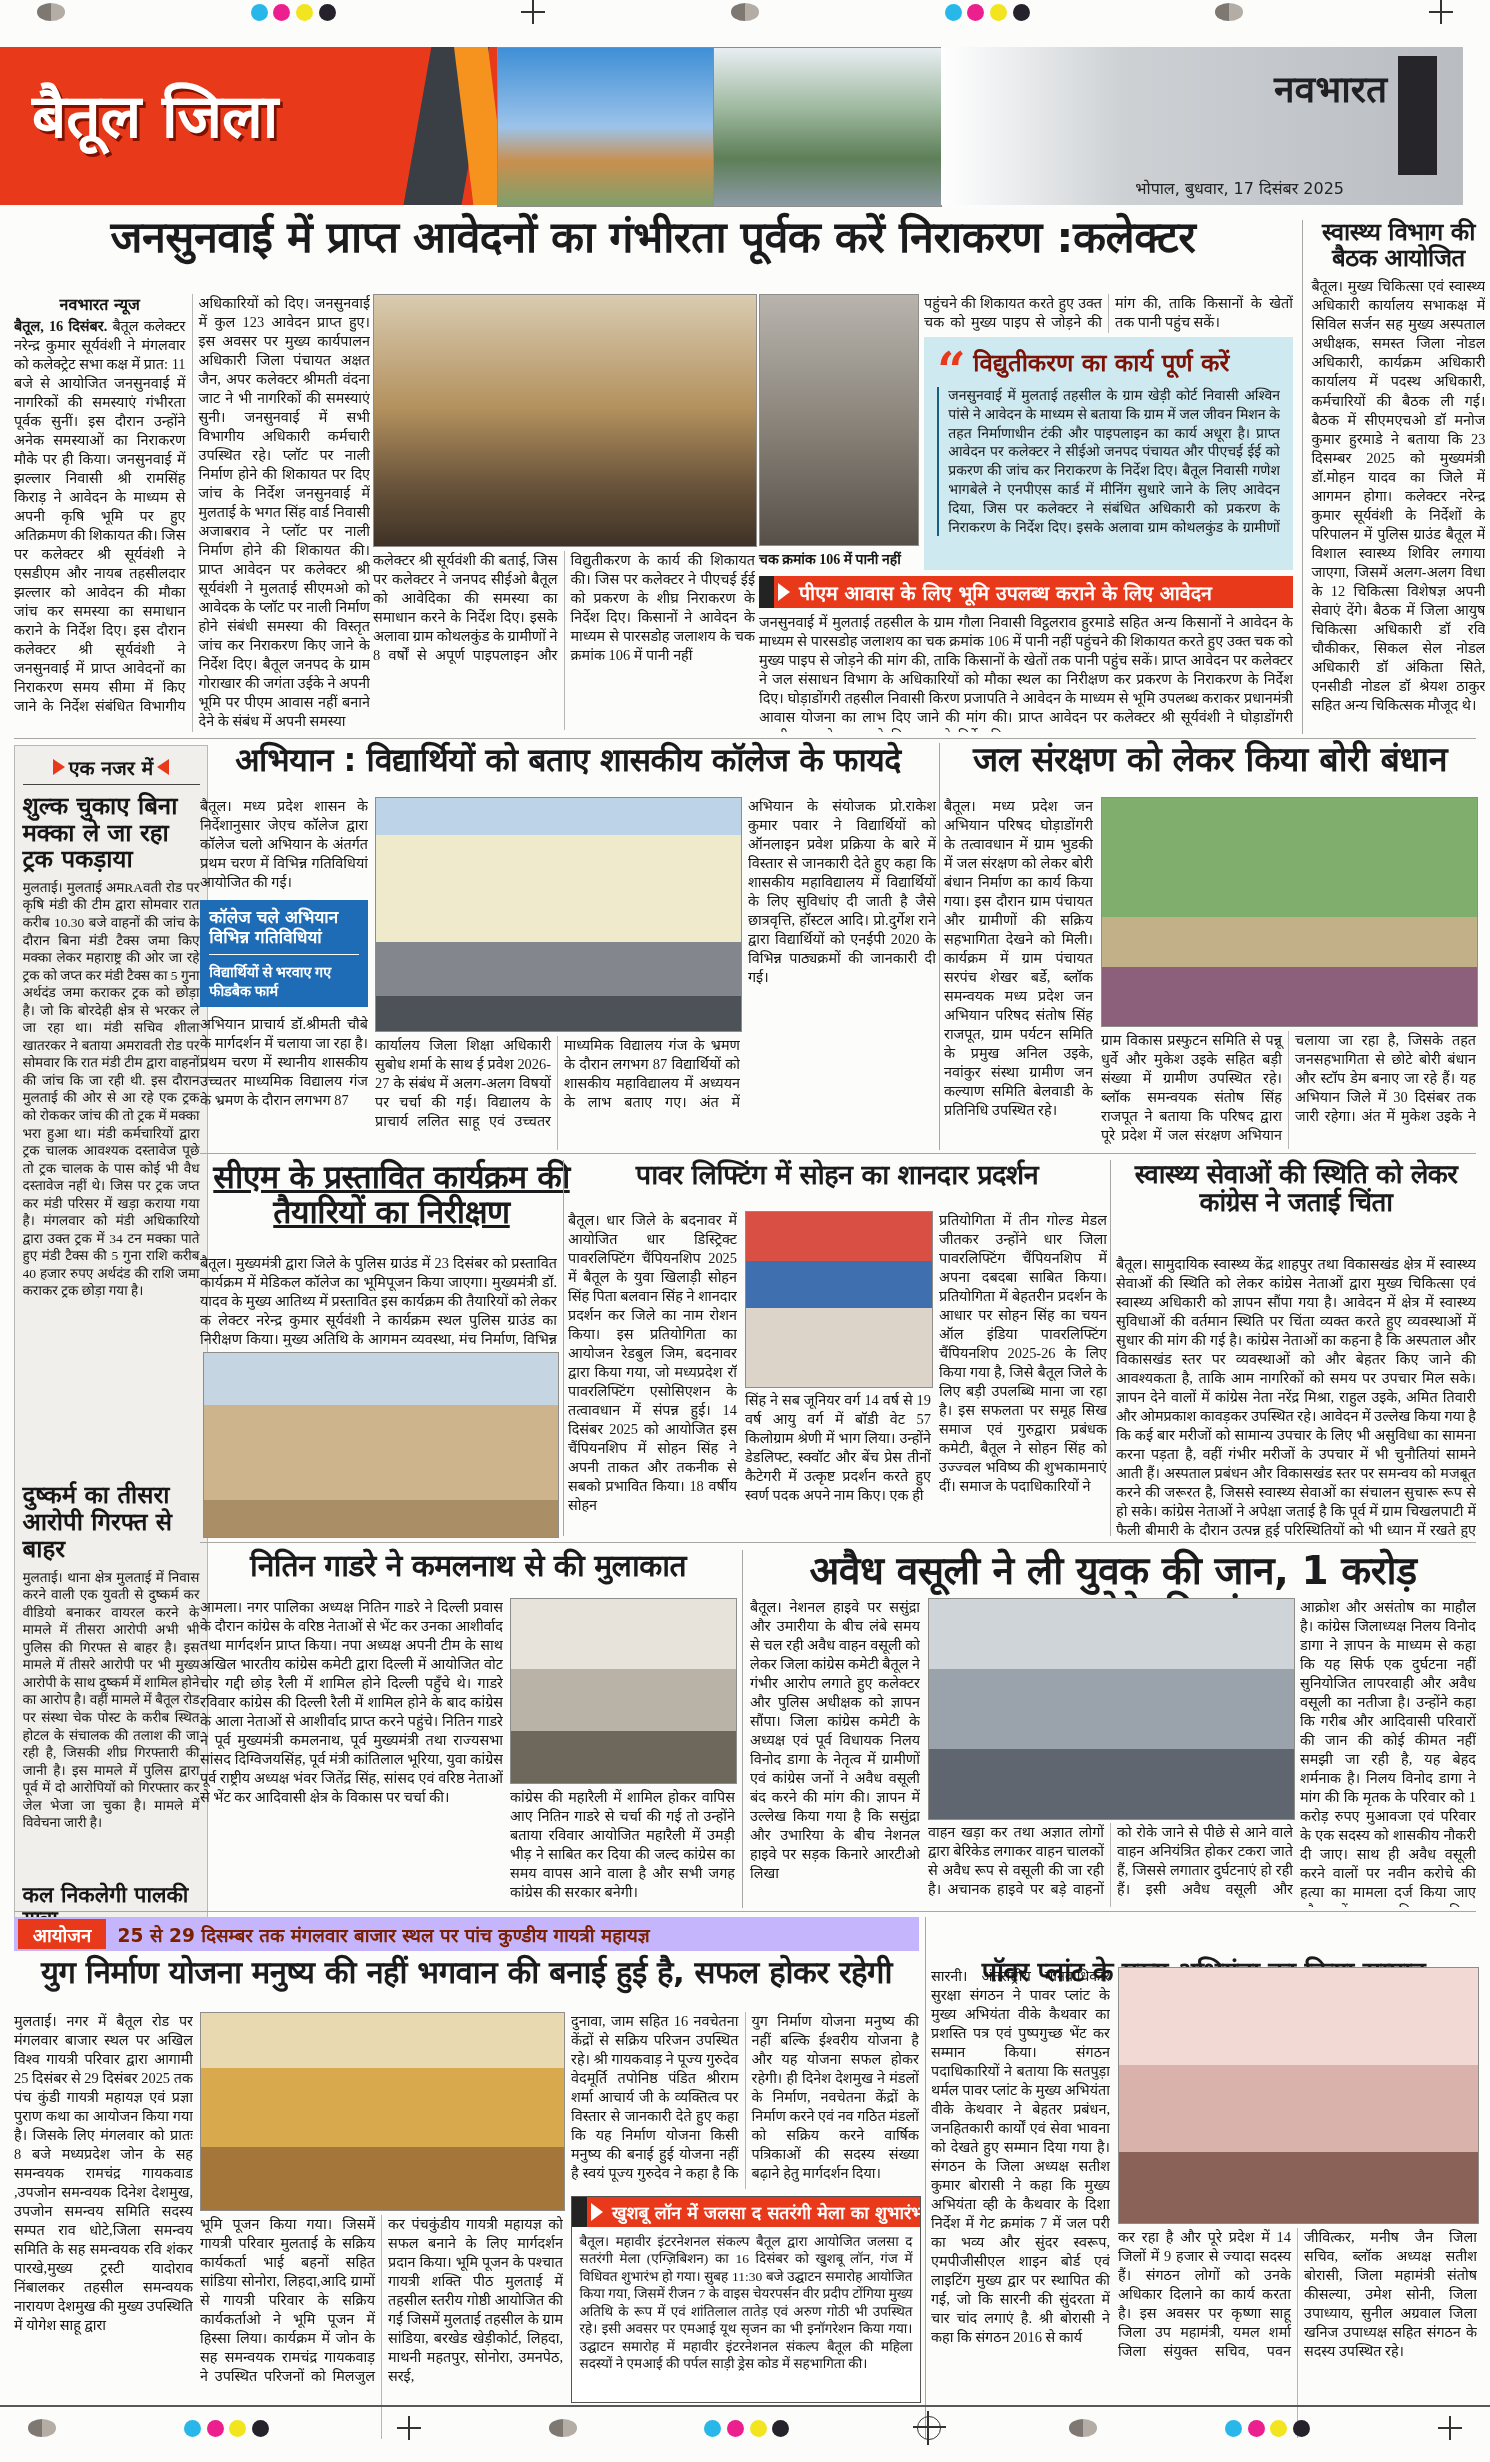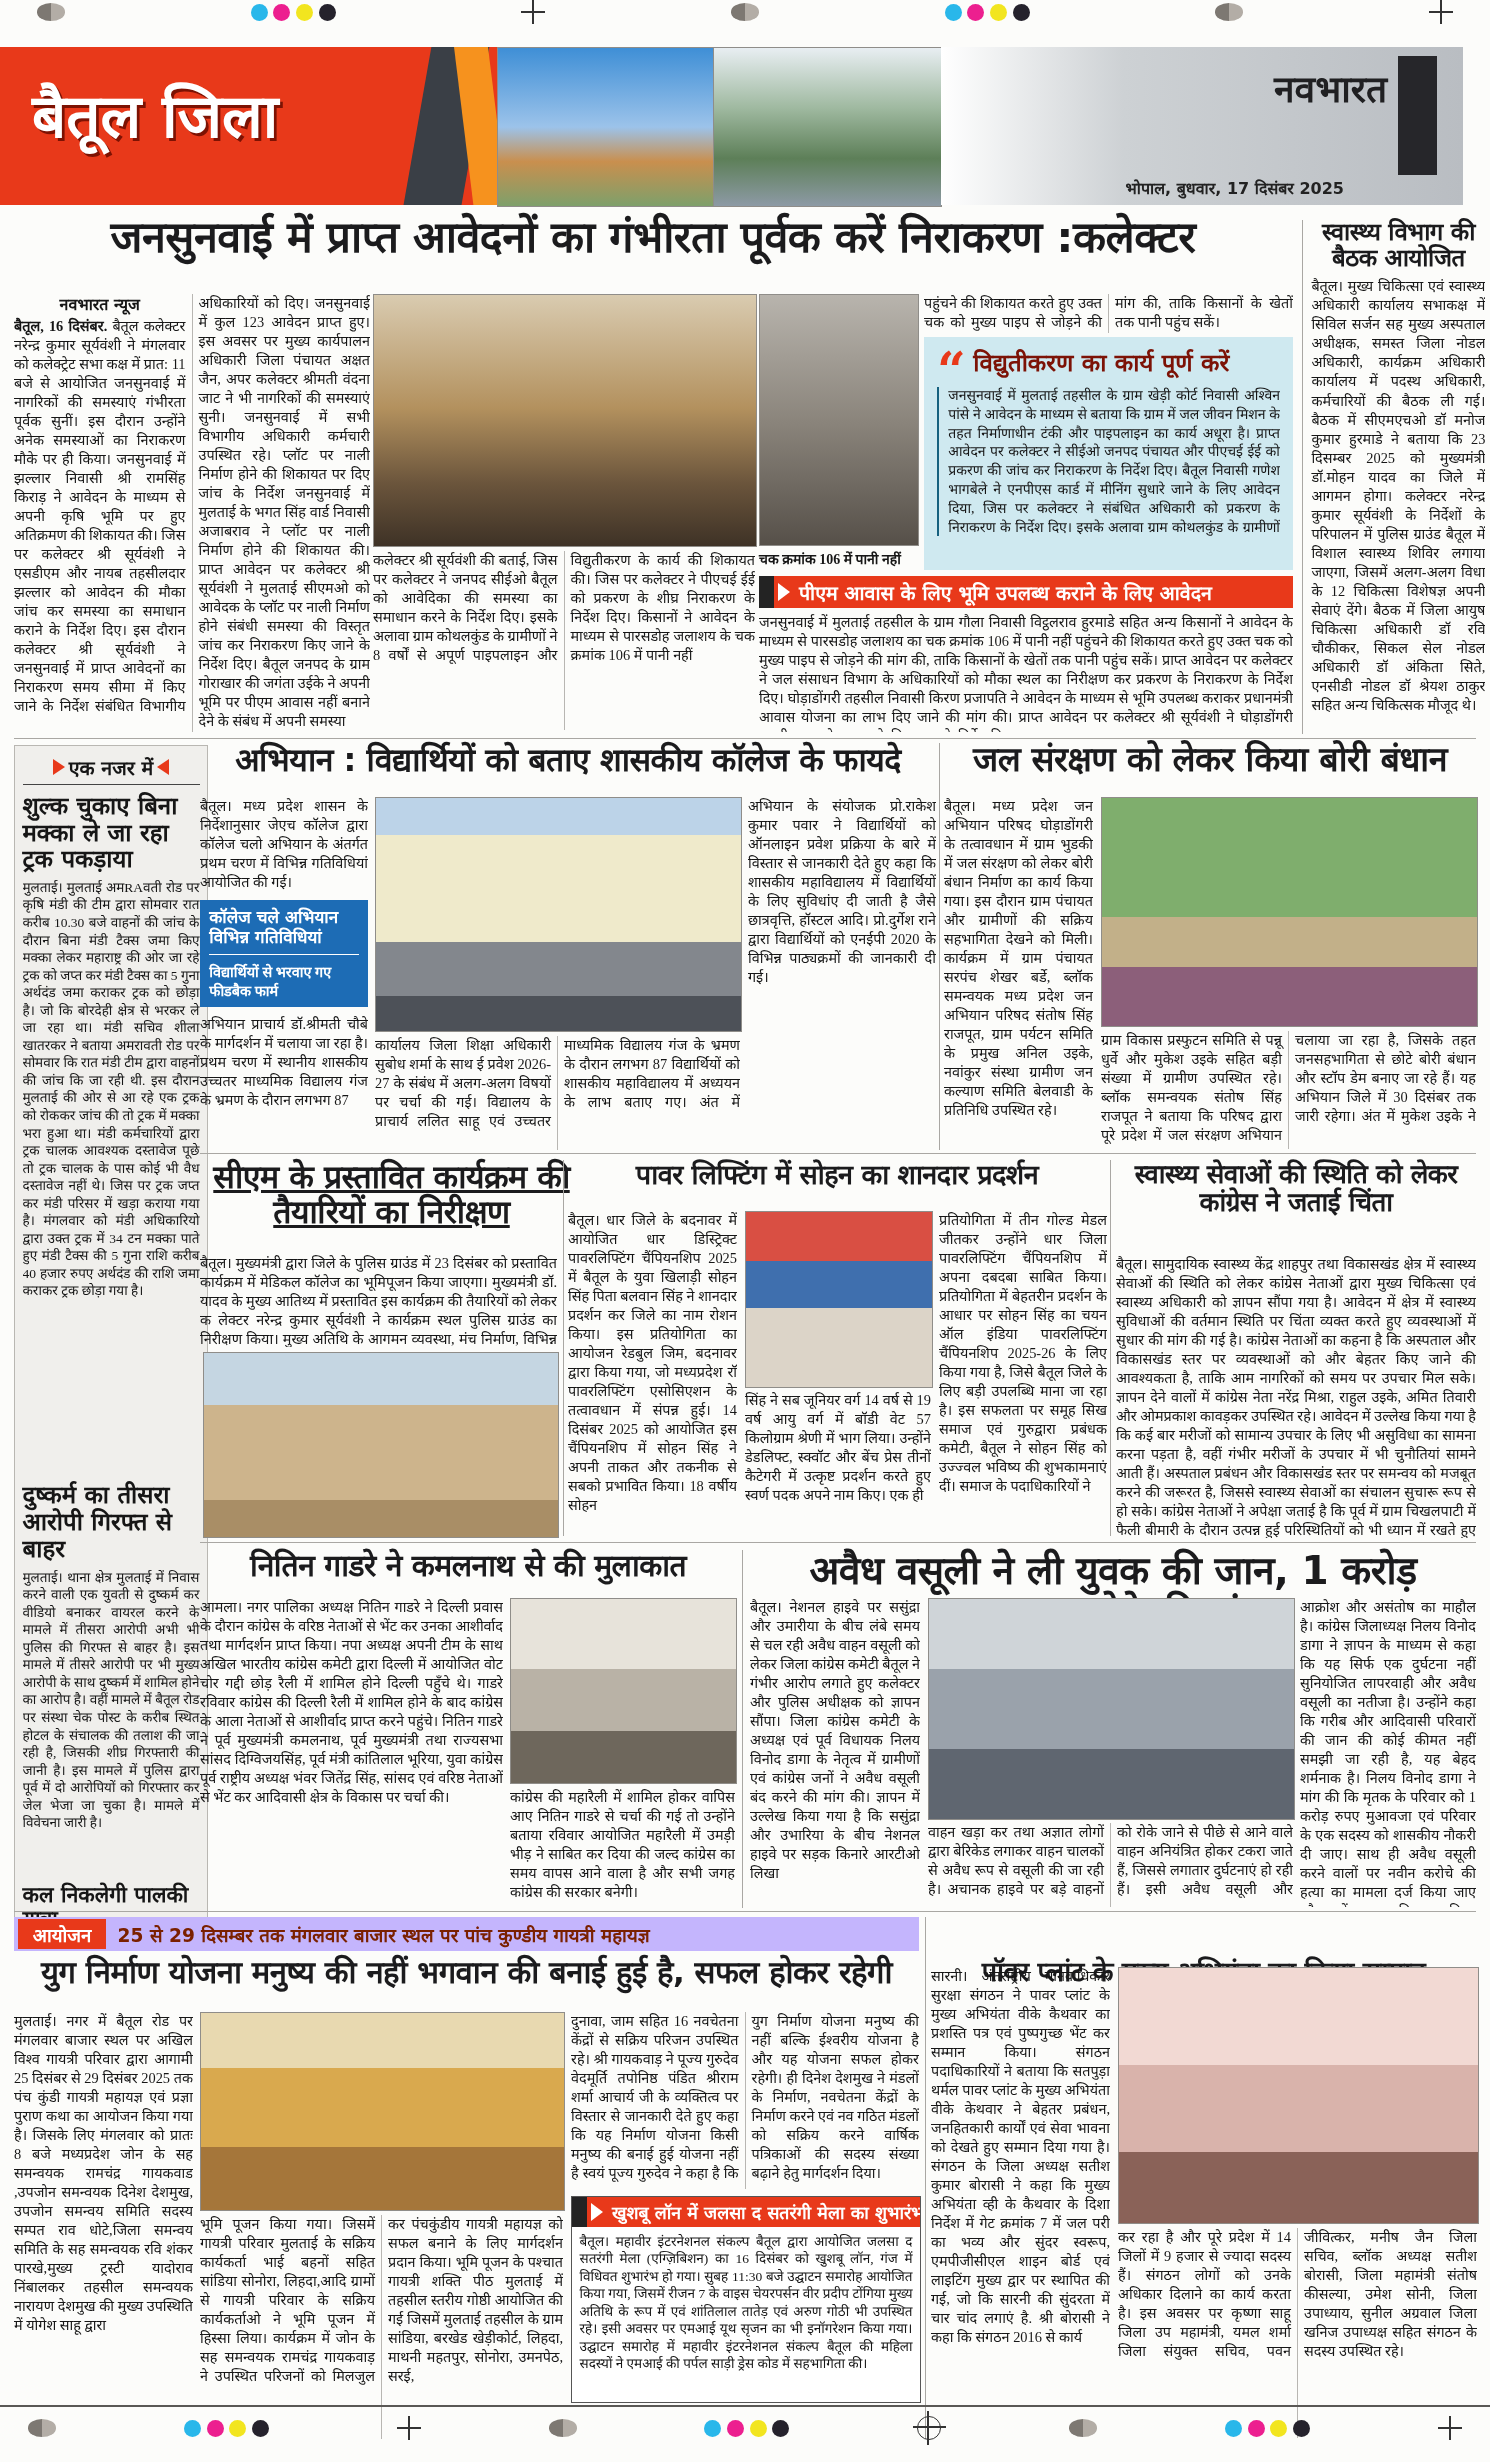--- a/index.html
+++ b/index.html
@@ -29,21 +29,21 @@
   .ph-powerplant{background:linear-gradient(180deg,#f2d9d3 0 38%,#d9b3ab 38% 72%,#8a6258 72%);}
   
   #mh-red{background:#e8391a;overflow:hidden;}
   #mh-red .title{position:absolute;left:32px;top:26px;font-family:"DejaVu Sans",sans-serif;font-weight:800;
                  font-size:60px;color:#fff;text-shadow:2.8px 2.8px 0 #7d1203;}
   .mh-black{position:absolute;left:417px;top:-7.5px;width:58px;height:177px;background:#3a3f46;transform:skewX(-10deg);}
   .mh-orange{position:absolute;left:464px;top:-7.5px;width:34px;height:177px;background:#f6921e;transform:skewX(7deg);}
   #mh-gray{background:linear-gradient(90deg,#ffffff,#cdd1d4 35%,#b9bdc2);}
   #mh-gray .paper{position:absolute;right:76px;top:15px;font-family:"DejaVu Sans",sans-serif;font-weight:800;font-size:37px;color:#202022;}
   #mh-gray .blackbox{position:absolute;right:26px;top:9.3px;width:39px;height:119px;background:#26262a;}
-  #mh-gray .date{position:absolute;right:119px;bottom:5.6px;font-family:"DejaVu Sans",sans-serif;font-weight:700;font-size:16px;color:#222;}
+  #mh-gray .date{position:absolute;right:119px;bottom:5.6px;font-family:"DejaVu Sans",sans-serif;font-weight:400;font-size:16px;color:#222;}
   
   #quote-box{background:#cfe9f0;padding:7.5px 13px;overflow:hidden;}
   #quote-box .q-title{display:flex;align-items:center;gap:7.5px;font-family:"DejaVu Sans",sans-serif;font-weight:800;font-size:24px;color:#7c1206;}
   #quote-box .q-glyph{color:#e8391a;font-size:50px;line-height:0.5;font-family:"DejaVu Serif",serif;position:relative;top:9.3px;}
   #quote-box .q-body{margin-top:9.3px;border-left:2.8px solid #16607e;padding-left:9.3px;font-size:14px;line-height:1.35;text-align:justify;}
   
   .ribbon{display:flex;align-items:center;background:#e8391a;height:32px;overflow:hidden;}
   .ribbon .notch{width:15px;height:32px;background:#232323;flex:0 0 auto;}
   .ribbon .tri{width:0;height:0;border-top:9.3px solid transparent;border-bottom:9.3px solid transparent;border-left:12px solid #ffffff;margin:0 9.3px 0 3.7px;flex:0 0 auto;}
   .ribbon .r-title{color:#fff;font-family:"DejaVu Sans",sans-serif;font-weight:800;font-size:19.6px;white-space:nowrap;}

